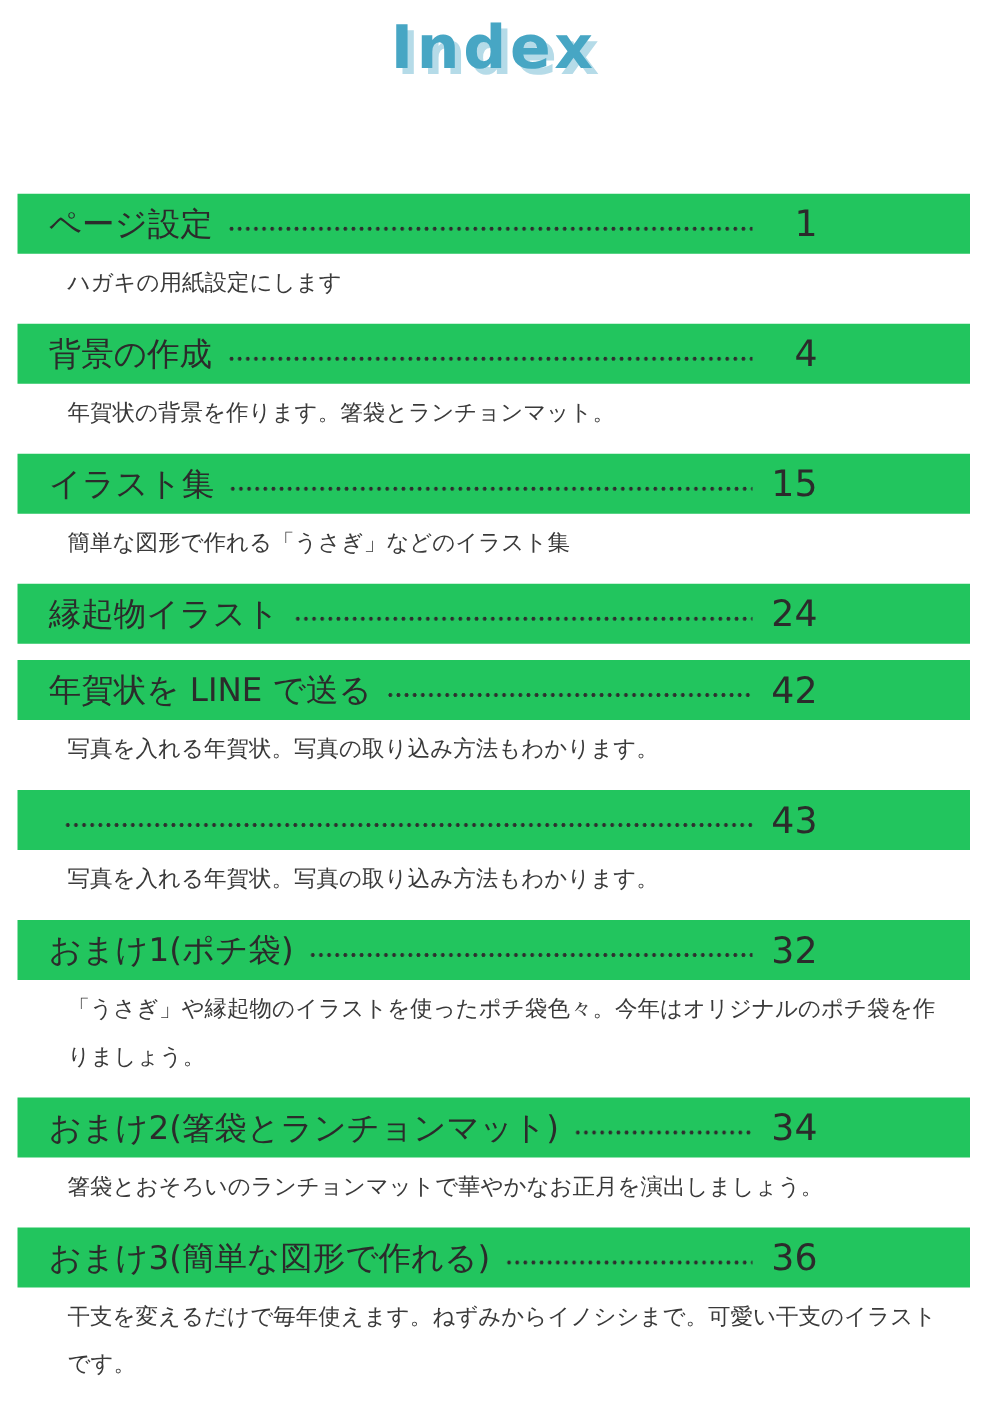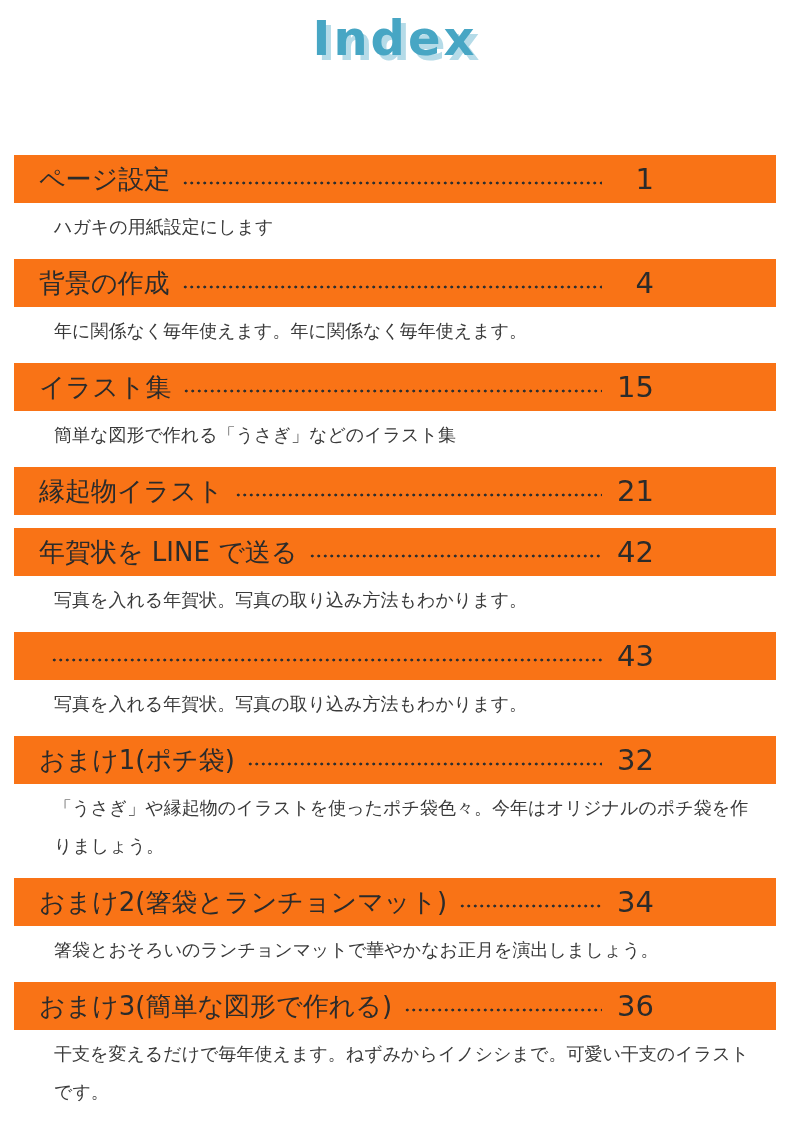--- a/index.html
+++ b/index.html
@@ -23,21 +23,21 @@
     color: #47a6c4;
     text-shadow: 5px 5px 0 #b5dbe8;
     font-family: "DejaVu Sans", sans-serif;
   }
 
   .toc { margin-top: 75px; }
 
   .entry { margin-bottom: 13px; }
 
   .bar {
-    background: #f97316;
+    background: #22c55e;
     height: 48px;
     display: flex;
     align-items: center;
     padding: 0 122px 0 25px;
   }
   .h {
     font-size: 26px;
     font-weight: 400;
     white-space: nowrap;
     color: #2b2b2b;
@@ -82,37 +82,37 @@
       </div>
       <p class="desc">ハガキの用紙設定にします</p>
     </section>
 
     <section class="entry">
       <div class="bar">
         <span class="h">背景の作成</span>
         <span class="leader"></span>
         <span class="pg">4</span>
       </div>
-      <p class="desc">年に関係なく毎年使えます。年に関係なく毎年使えます。</p>
+      <p class="desc">年賀状の背景を作ります。箸袋とランチョンマット。</p>
     </section>
 
     <section class="entry">
       <div class="bar">
         <span class="h">イラスト集</span>
         <span class="leader"></span>
         <span class="pg">15</span>
       </div>
       <p class="desc">簡単な図形で作れる「うさぎ」などのイラスト集</p>
     </section>
 
     <section class="entry">
       <div class="bar">
         <span class="h">縁起物イラスト</span>
         <span class="leader"></span>
-        <span class="pg">21</span>
+        <span class="pg">24</span>
       </div>
     </section>
 
     <section class="entry">
       <div class="bar">
         <span class="h">年賀状を LINE で送る</span>
         <span class="leader"></span>
         <span class="pg">42</span>
       </div>
       <p class="desc">写真を入れる年賀状。写真の取り込み方法もわかります。</p>

